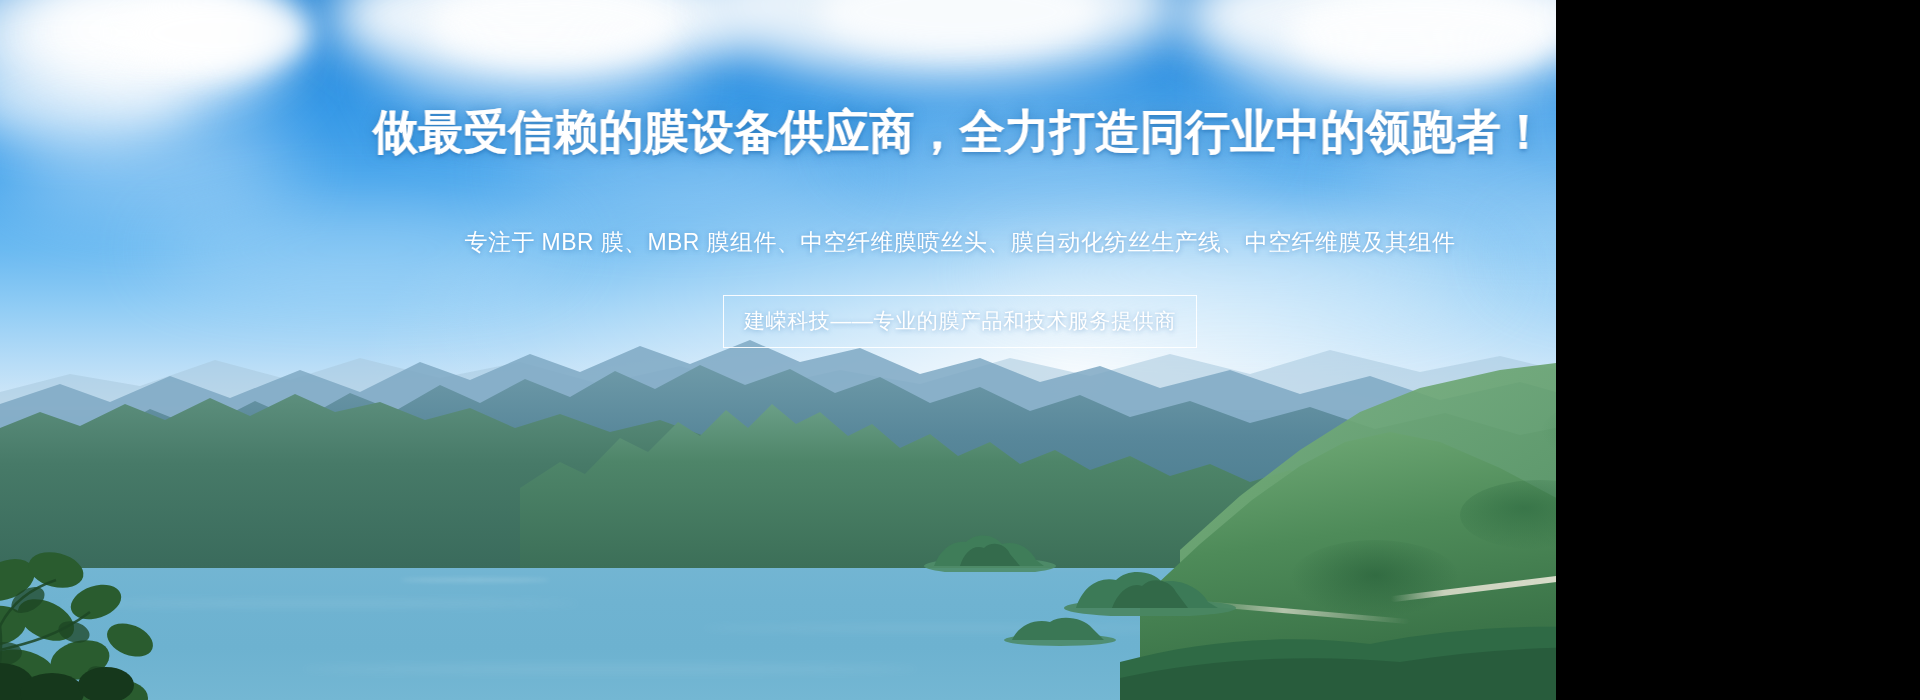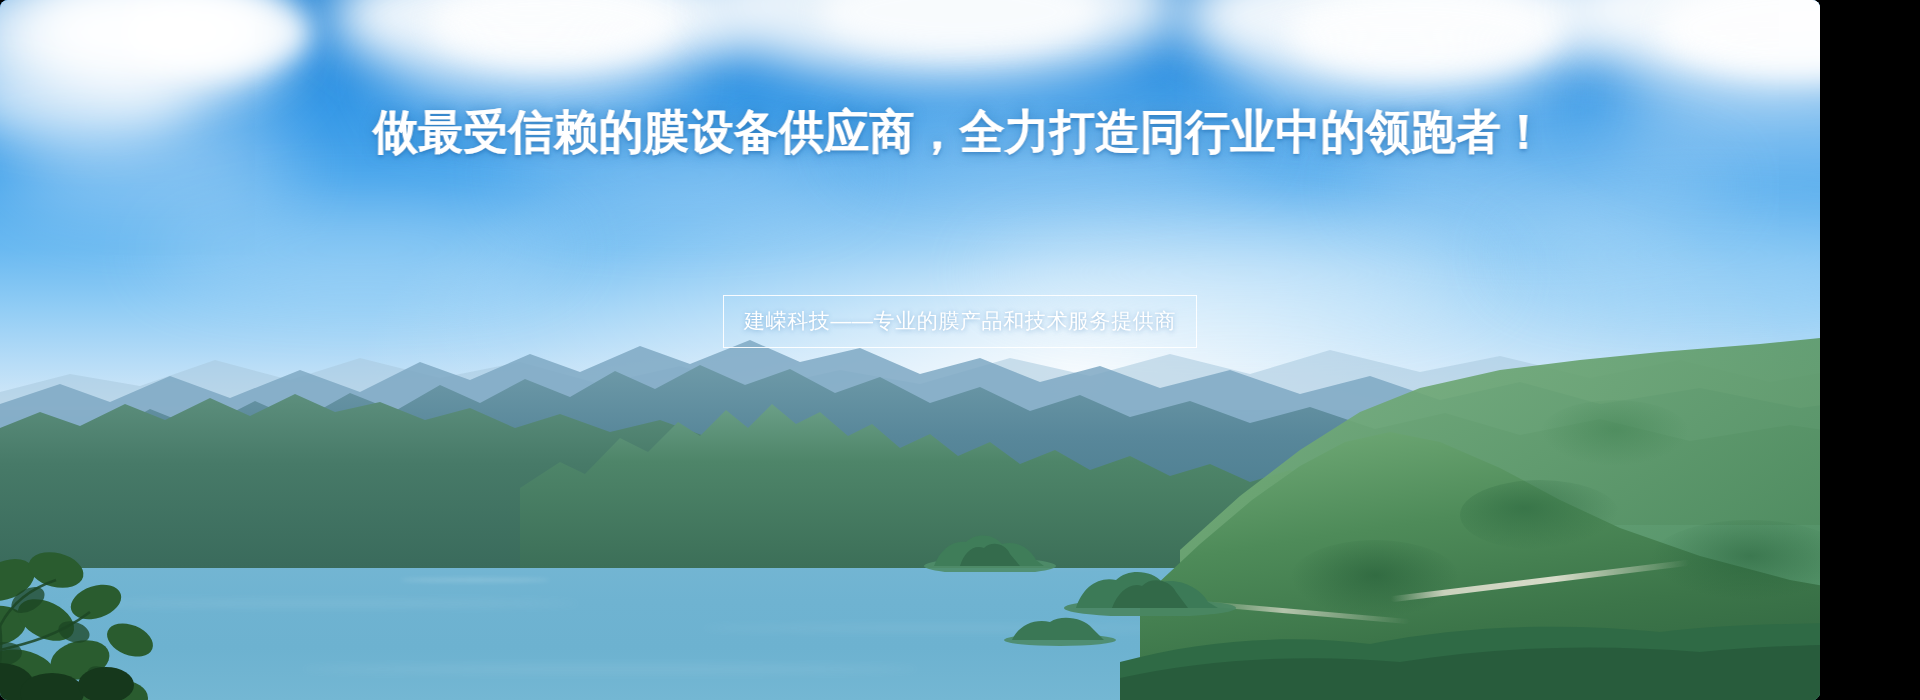--- a/index.html
+++ b/index.html
@@ -1,23 +1,22 @@
 <!DOCTYPE html>
 <html><head>
 <meta charset="utf-8">
 <style>
   html,body{margin:0;padding:0;background:#000;}
   body{font-family:"Liberation Sans","DejaVu Sans",sans-serif;}
 
   .banner{
     position:relative;
-    width:1820px;height:700px;
+    width:1556px;height:700px;
     overflow:hidden;
     background:#2f93e8;
-    border-radius:8px;
   }
 
   
   .sky{
     position:absolute;left:0;top:0;width:1920px;height:430px;
     background:linear-gradient(180deg,
       #1a7fd4 0%,
       #2489dd 12%,
       #3397e6 26%,
       #49a6ec 42%,
@@ -327,19 +326,20 @@
         <ellipse cx="20" cy="30" rx="34" ry="22"></ellipse>
         <ellipse cx="72" cy="38" rx="32" ry="20"></ellipse>
         <ellipse cx="126" cy="30" rx="28" ry="18"></ellipse>
       </g>
     </svg>
   </div>
 
   <div class="copy">
     <div class="headline">做最受信赖的膜设备供应商，全力打造同行业中的领跑者！</div>
 
+    <div class="subline">专注于 MBR 膜、MBR 膜组件、中空纤维膜喷丝头、膜自动化纺丝生产线、中空纤维膜及其组件</div>
 
     <div class="tagwrap">
       <div class="tagbox">建嵘科技——专业的膜产品和技术服务提供商</div>
     </div>
   </div>
 
 </div>
 
 </body></html>

